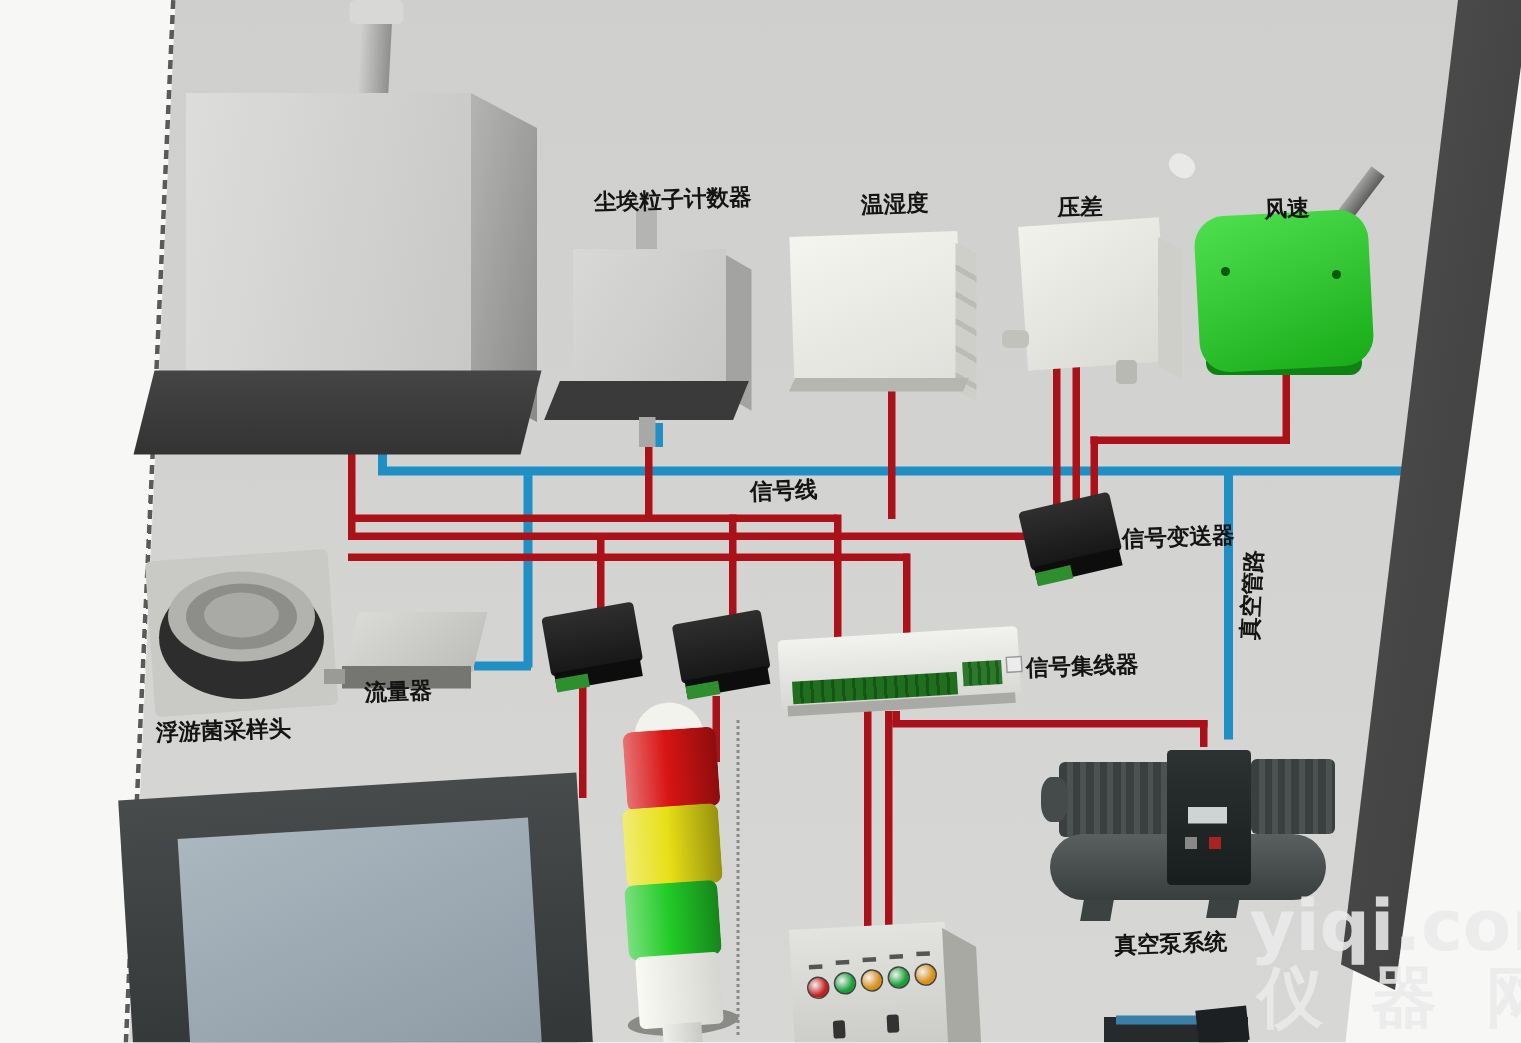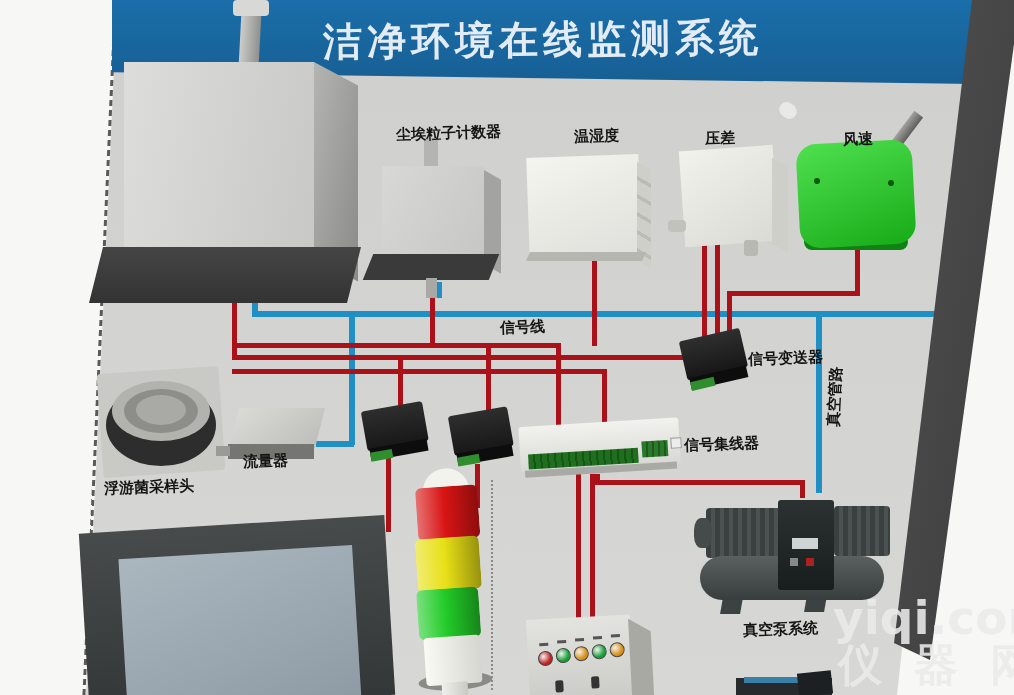--- a/index.html
+++ b/index.html
@@ -35,23 +35,20 @@
   .wm{position:absolute;z-index:9;color:rgba(234,234,234,0.88);font-weight:700;white-space:nowrap;}
 </style>
 </head>
 <body>
 
 <div id="stage">
 
   <div id="board" class="abs"></div>
   <div id="board-left-edge" class="abs"></div>
 
-  <div id="banner" class="abs">
-    <h1>洁净环境在线监测系统</h1>
-  </div>
 
   <div class="ln blue" style="left:252px;top:292px;width:6px;height:24px"></div>
   <div class="ln blue" style="left:252px;top:311px;width:686px;height:6px"></div>
   <div class="ln blue" style="left:816px;top:315px;width:6px;height:178px"></div>
   <div class="ln blue" style="left:349px;top:315px;width:6px;height:130px"></div>
   <div class="ln blue" style="left:316px;top:441px;width:38px;height:6px"></div>
   <div class="ln blue" style="left:208px;top:450px;width:32px;height:6px"></div>
   <div class="ln blue" style="left:436px;top:282px;width:6px;height:16px"></div>
 
   <div class="ln red" style="left:232px;top:298px;width:5px;height:62px"></div>

